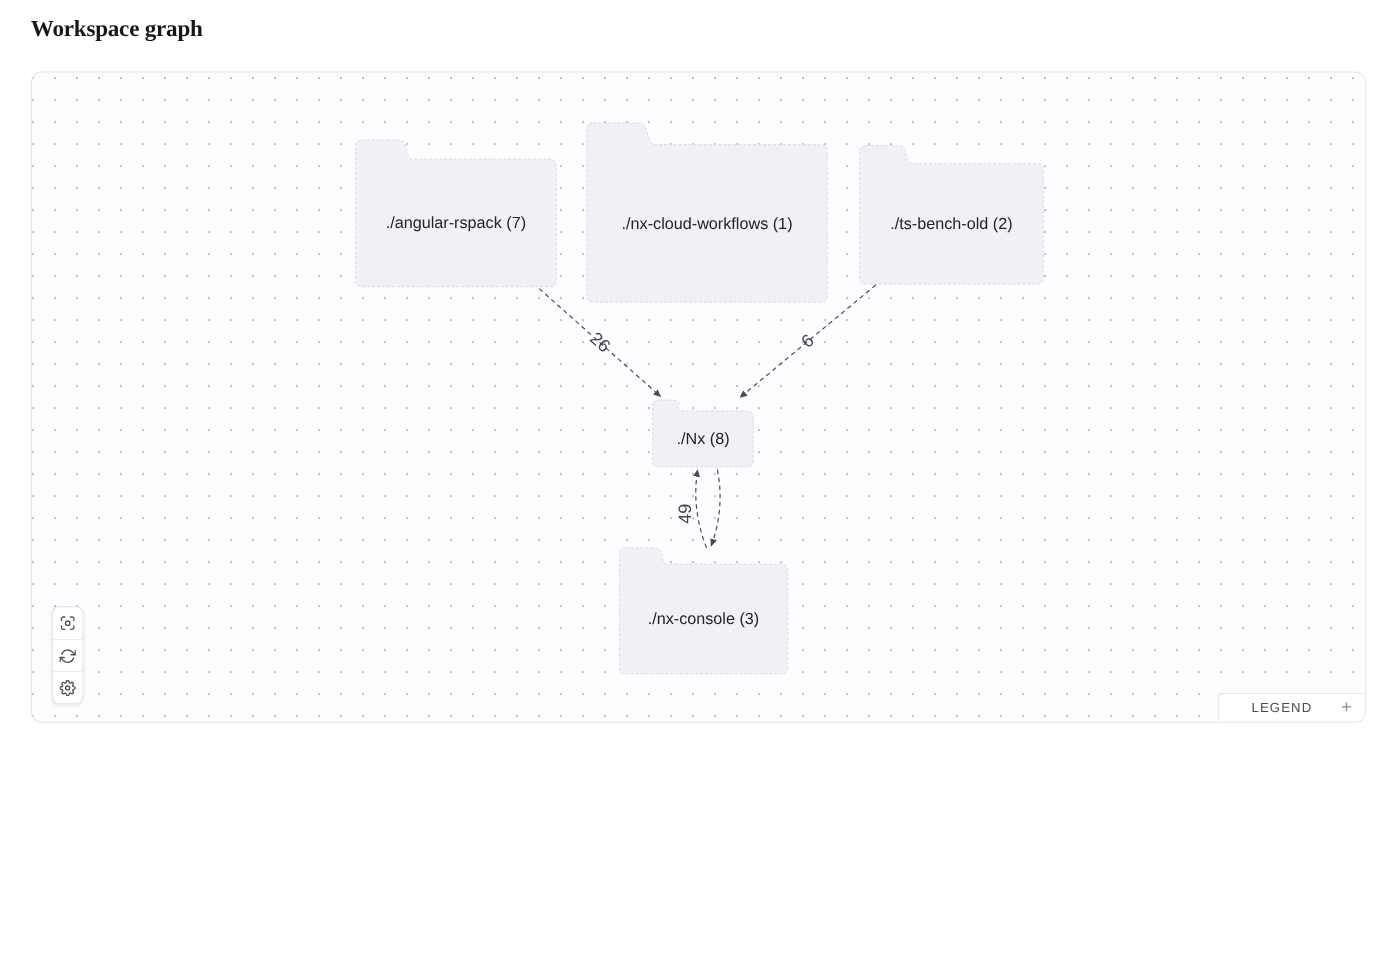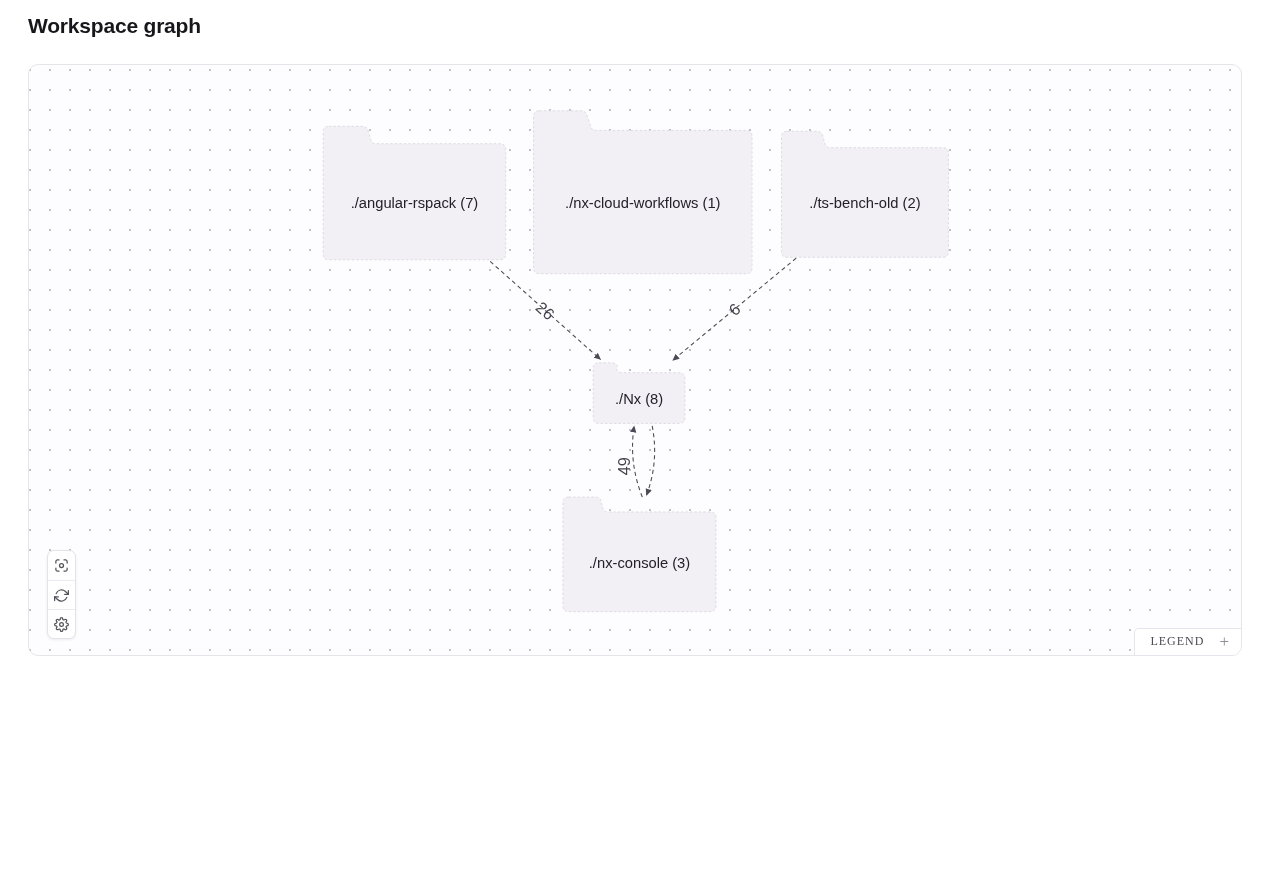--- a/index.html
+++ b/index.html
@@ -10,20 +10,21 @@
     color: #18171c;
   }
   .page { padding: 0 20px 0 28px; }
 
   
   .title-row {
     display: flex;
     justify-content: space-between;
     align-items: flex-start;
     padding-top: 8px;
+    font-family: Liberation Serif, serif;
   }
   h1.page-title {
     font-size: 21px;
     font-weight: 700;
     letter-spacing: -0.2px;
     color: #17161b;
     margin-top: 6px;
   }
   .back-btn {
     display: inline-flex;
@@ -96,26 +97,25 @@
 
   
   .legend {
     position: absolute;
     right: 0;
     bottom: 0;
     background: #ffffff;
     border-top: 1px solid #e7e5eb;
     border-left: 1px solid #e7e5eb;
     border-top-left-radius: 5px;
-    padding: 5px 12px 6px 15px;
+    padding: 5px 12px 6px 30px;
     display: flex;
     align-items: center;
-    gap: 15px;
+    gap: 26px;
     cursor: pointer;
-    font-family: Liberation Serif, serif;
   }
   .legend .legend-label {
     font-size: 12px;
     font-weight: 500;
     letter-spacing: 1px;
     color: #4c4a54;
   }
   .legend .plus {
     font-size: 17px;
     line-height: 14px;

